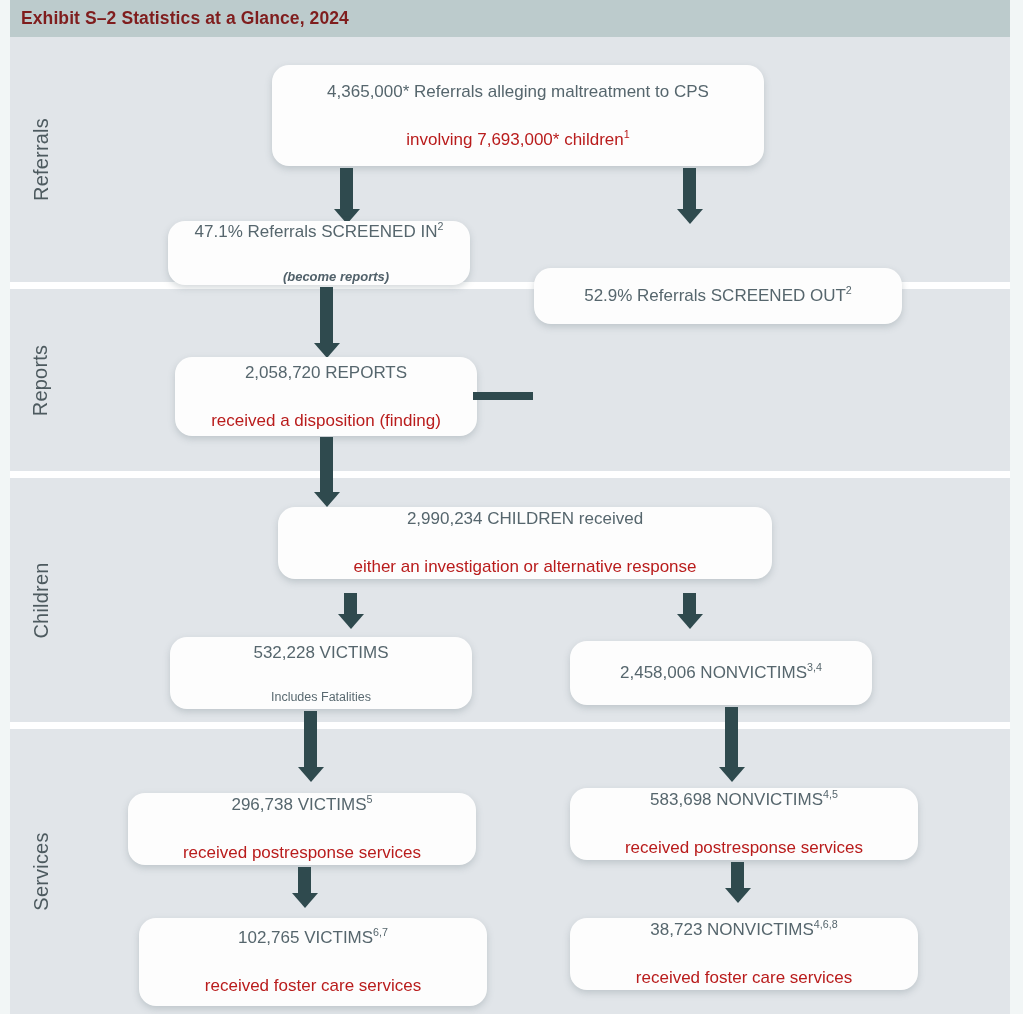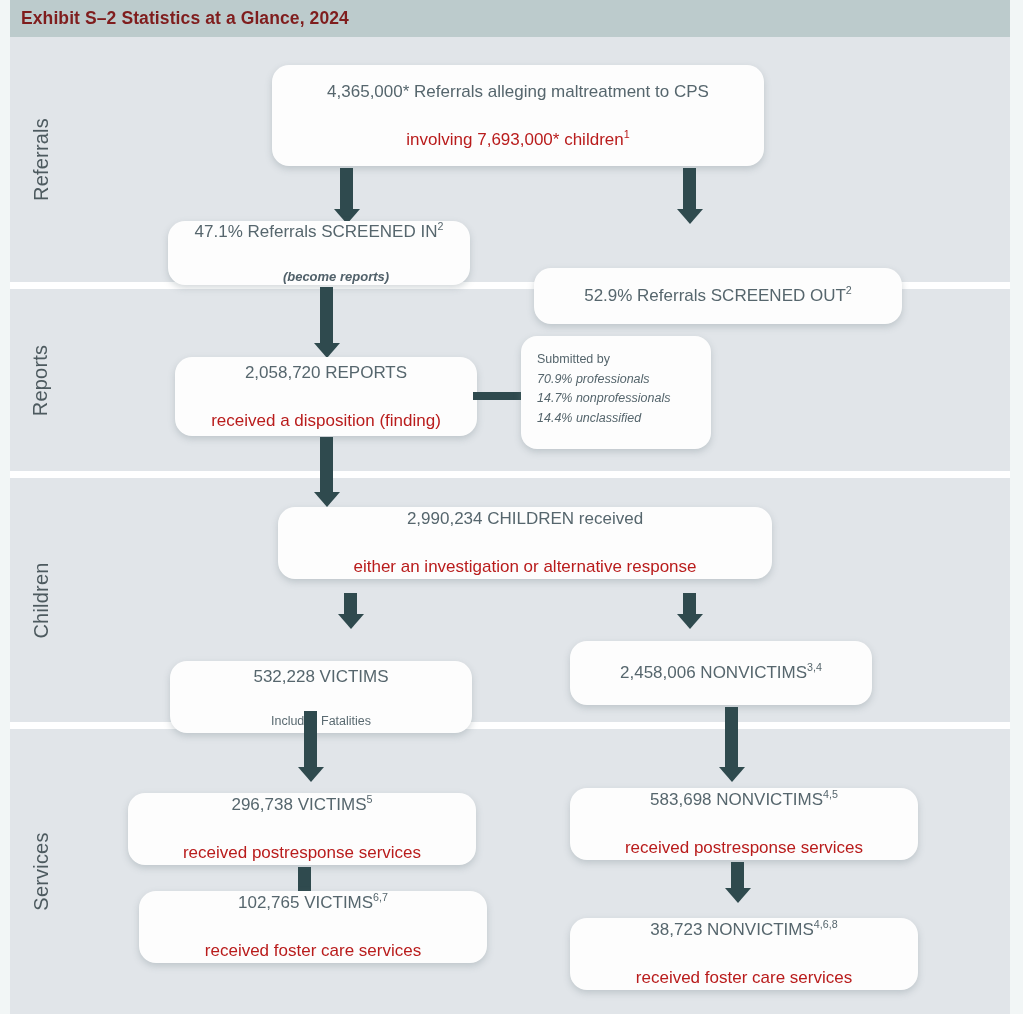--- a/index.html
+++ b/index.html
@@ -244,38 +244,32 @@
 
     <div class="arrow" style="left:310px;top:250px;height:57px;"></div>
 
     <div class="node" style="left:165px;top:320px;width:302px;height:79px;">
       <div class="l1">2,058,720 REPORTS</div>
       <div class="l2">received a disposition (finding)</div>
     </div>
 
     <div class="hline" style="left:463px;top:355px;width:60px;"></div>
 
-    <div class="note" style="left:511px;top:299px;width:190px;height:113px;">
-      <div class="nline">Submitted by</div>
-      <div class="nline it">70.9% professionals</div>
-      <div class="nline it">14.7% nonprofessionals</div>
-      <div class="nline it">14.4% unclassified</div>
-    </div>
 
     <div class="arrow" style="left:310px;top:400px;height:56px;"></div>
 
     <div class="node" style="left:268px;top:470px;width:494px;height:72px;">
       <div class="l1">2,990,234 CHILDREN received</div>
       <div class="l2">either an investigation or alternative response</div>
     </div>
 
     <div class="arrow" style="left:334px;top:556px;height:22px;"></div>
     <div class="arrow" style="left:673px;top:556px;height:22px;"></div>
 
-    <div class="node" style="left:160px;top:600px;width:302px;height:72px;margin-top:24px;">
+    <div class="node" style="left:160px;top:600px;width:302px;height:72px;">
       <div class="l1">532,228 VICTIMS</div>
       <div class="l2-small">Includes Fatalities</div>
     </div>
 
     <div class="node" style="left:560px;top:604px;width:302px;height:64px;">
       <div class="l1"><span>2,458,006 NONVICTIMS</span><sup>3,4</sup></div>
     </div>
 
     <div class="arrow" style="left:294px;top:674px;height:57px;"></div>
     <div class="arrow" style="left:715px;top:670px;height:61px;"></div>
@@ -286,21 +280,21 @@
     </div>
 
     <div class="node" style="left:560px;top:751px;width:348px;height:72px;">
       <div class="l1"><span>583,698 NONVICTIMS</span><sup>4,5</sup></div>
       <div class="l2">received postresponse services</div>
     </div>
 
     <div class="arrow" style="left:288px;top:830px;height:27px;"></div>
     <div class="arrow" style="left:721px;top:825px;height:27px;"></div>
 
-    <div class="node" style="left:129px;top:854px;width:348px;height:72px;">
+    <div class="node" style="left:129px;top:881px;width:348px;height:88px;">
       <div class="l1"><span>102,765 VICTIMS</span><sup>6,7</sup></div>
       <div class="l2">received foster care services</div>
     </div>
 
     <div class="node" style="left:560px;top:881px;width:348px;height:72px;">
       <div class="l1"><span>38,723 NONVICTIMS</span><sup>4,6,8</sup></div>
       <div class="l2">received foster care services</div>
     </div>
 
   </div>

